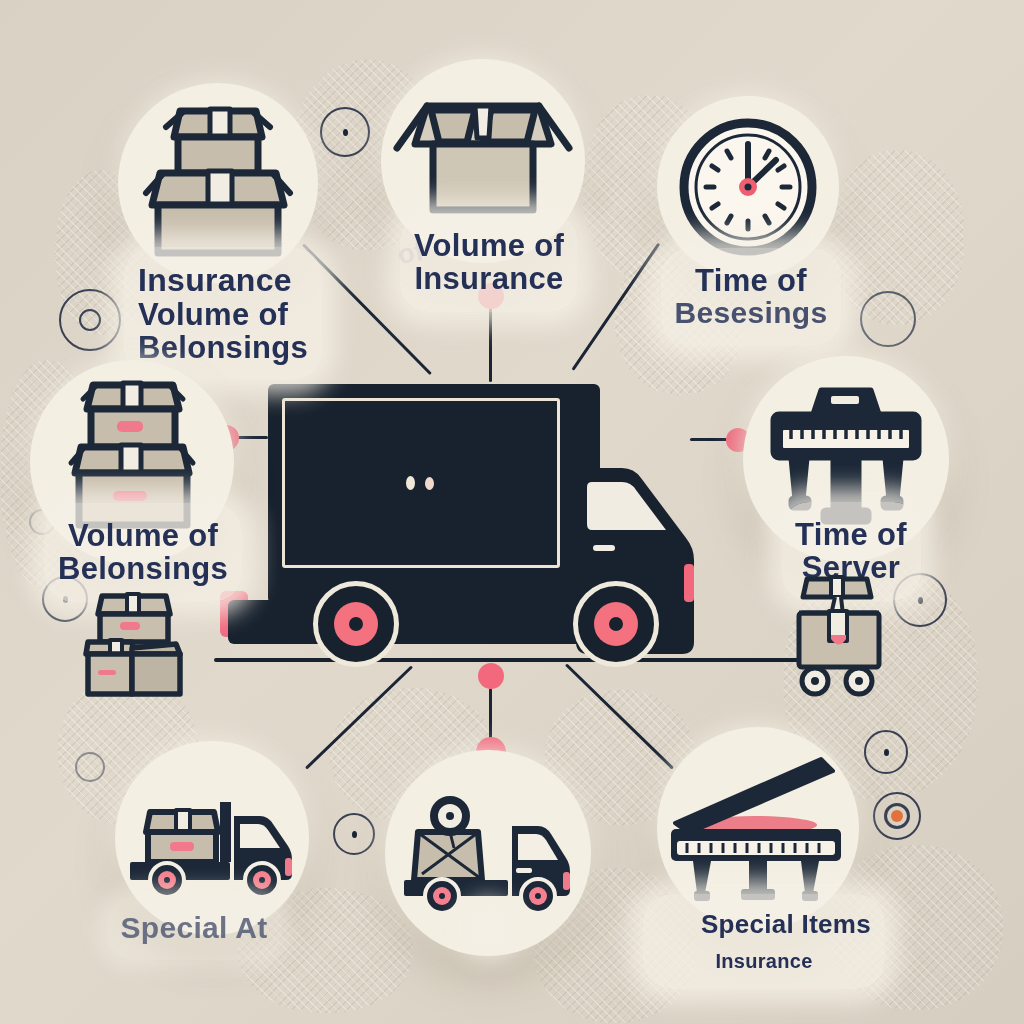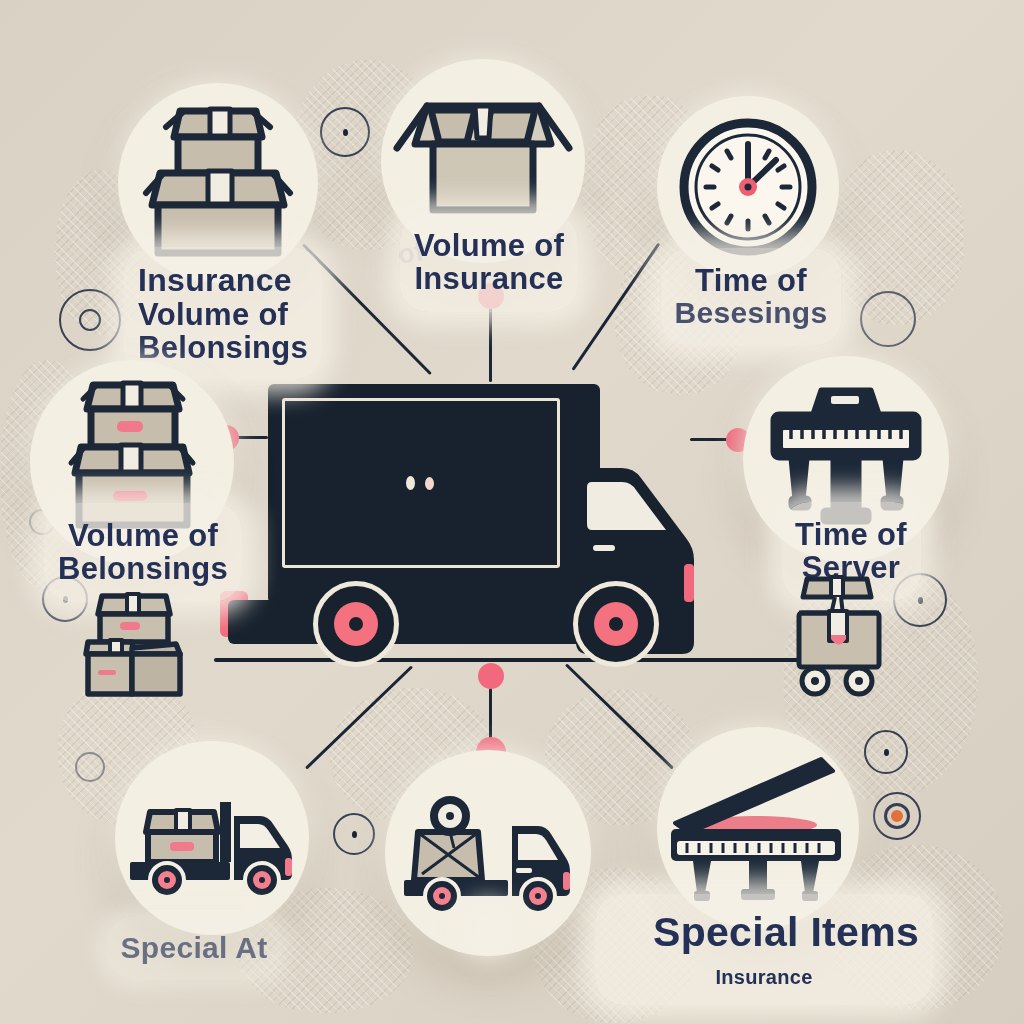--- a/index.html
+++ b/index.html
@@ -267,21 +267,21 @@
       <g>
         <circle cx="45" cy="106" r="17" fill="#1c2838" stroke="#f4efe4" stroke-width="4"></circle>
         <circle cx="45" cy="106" r="9" fill="#f4808f"></circle>
           <circle cx="45" cy="106" r="3" fill="#1c2838"></circle>
         <circle cx="140" cy="106" r="17" fill="#1c2838" stroke="#f4efe4" stroke-width="4"></circle>
         <circle cx="140" cy="106" r="9" fill="#f4808f"></circle>
           <circle cx="140" cy="106" r="3" fill="#1c2838"></circle>
       </g>
     </svg>
   </div>
-  <div class="label center" style="left:194px;top:916px;background:rgba(245,240,229,.45);box-shadow:0 0 18px 10px rgba(245,240,229,.45);">
+  <div class="label center" style="left:194px;top:896px;background:rgba(245,240,229,.45);box-shadow:0 0 18px 10px rgba(245,240,229,.45);">
     <div style="font-size:30px;color:#4c5570;opacity:.8;">Special At</div>
   </div>
 
   <div class="circle" style="left:385px;top:750px;width:206px;height:206px;">
     <svg width="180" height="135" viewBox="0 0 180 135" style="margin-top:8px;">
       <rect x="6" y="90" width="104" height="16" rx="2" fill="#1c2838"></rect>
       <g fill="#c7bdac" stroke="#1c2838" stroke-width="6" stroke-linejoin="round">
         <path d="M20 42 L80 42 L84 90 L16 90 Z"></path>
         <path d="M22 44 L82 88 M78 44 L24 84" stroke-width="3" fill="none"></path>
       </g>
@@ -314,17 +314,17 @@
       <path d="M24 92 v10 M36 92 v10 M48 92 v10 M60 92 v10 M72 92 v10 M84 92 v10 M96 92 v10 M108 92 v10 M120 92 v10 M132 92 v10 M144 92 v10 M156 92 v10" stroke="#1c2838" stroke-width="3" fill="none"></path>
       <path d="M30 110 L48 110 L42 142 L34 142 Z" fill="#1c2838"></path>
       <rect x="31" y="140" width="16" height="10" rx="3" fill="#1c2838"></rect>
       <path d="M138 110 L156 110 L150 142 L142 142 Z" fill="#1c2838"></path>
       <rect x="139" y="140" width="16" height="10" rx="3" fill="#1c2838"></rect>
       <rect x="86" y="110" width="18" height="30" fill="#1c2838"></rect>
       <rect x="78" y="138" width="34" height="11" rx="3" fill="#1c2838"></rect>
     </svg>
   </div>
   <div class="label center" style="left:764px;top:894px;">
-    <div style="font-size:41px;margin-left:44px;">Special Items</div>
+    <div style="font-size:26px;margin-left:44px;">Special Items</div>
     <div style="font-size:20px;margin-top:13px;">Insurance</div>
   </div>
 
 </div>
 
 </body></html>

